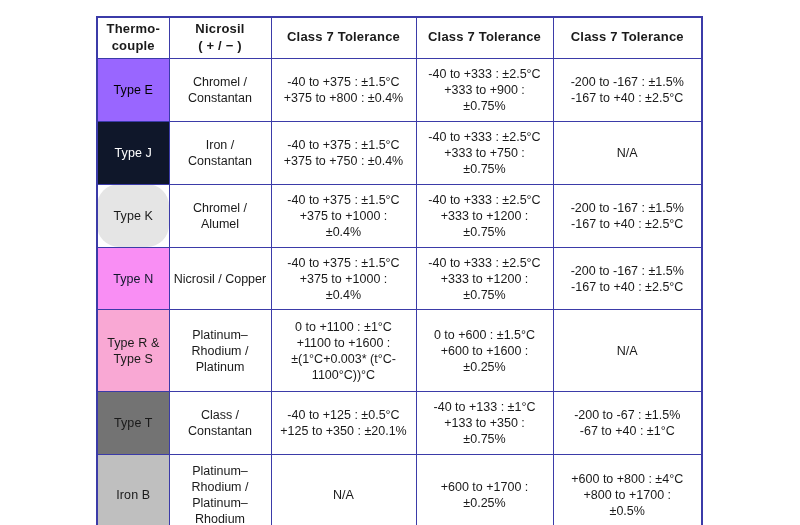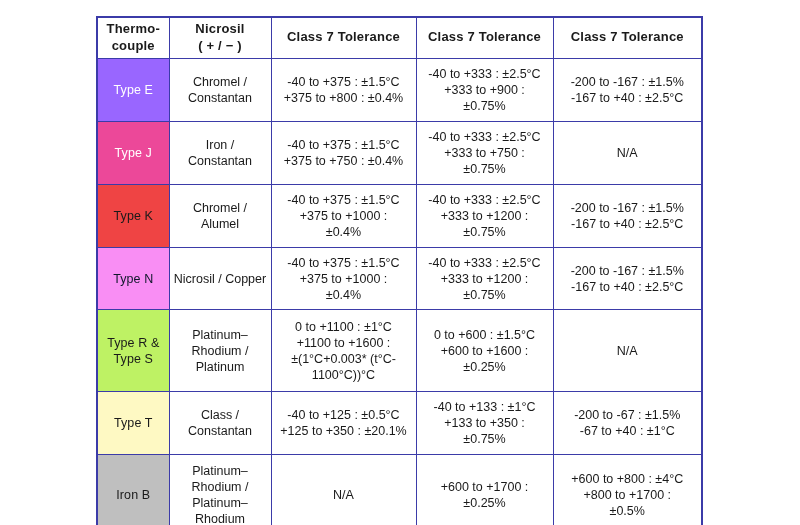--- a/index.html
+++ b/index.html
@@ -85,44 +85,44 @@
           <span>Nicrosil</span>
           <span class="hdr-line2">( + / − )</span>
         </th>
         <th>Class 7 Tolerance</th>
         <th>Class 7 Tolerance</th>
         <th>Class 7 Tolerance</th>
       </tr>
     </thead>
     <tbody>
       <tr>
-        <td class="type-cell" style="background-color: rgb(153, 102, 255); color: #ffffff; margin-left: 24px;">Type E</td>
+        <td class="type-cell" style="background-color: rgb(153, 102, 255); color: #000000; margin-left: 24px;">Type E</td>
         <td class="mat-cell">Chromel /
 Constantan</td>
         <td class="tol-cell">-40 to +375 : ±1.5°C
 +375 to +800 : ±0.4%</td>
         <td class="tol-cell">-40 to +333 : ±2.5°C
 +333 to +900 :
 ±0.75%</td>
         <td class="tol-cell">-200 to -167 : ±1.5%
 -167 to +40 : ±2.5°C</td>
       </tr>
       <tr>
-        <td class="type-cell" style="background-color: #ec4899; color: rgb(255, 255, 255);">Type J</td>
+        <td class="type-cell" style="background-color: #0f172a; color: rgb(255, 255, 255);">Type J</td>
         <td class="mat-cell">Iron /
 Constantan</td>
         <td class="tol-cell">-40 to +375 : ±1.5°C
 +375 to +750 : ±0.4%</td>
         <td class="tol-cell">-40 to +333 : ±2.5°C
 +333 to +750 :
 ±0.75%</td>
         <td class="tol-cell">N/A</td>
       </tr>
       <tr>
-        <td class="type-cell" style="background-color: #ef4444; color: rgb(26, 26, 26);">Type K</td>
+        <td class="type-cell" style="background-color: #e5e5e5; color: rgb(26, 26, 26); border-radius: 22px;">Type K</td>
         <td class="mat-cell">Chromel /
 Alumel</td>
         <td class="tol-cell">-40 to +375 : ±1.5°C
 +375 to +1000 :
 ±0.4%</td>
         <td class="tol-cell">-40 to +333 : ±2.5°C
 +333 to +1200 :
 ±0.75%</td>
         <td class="tol-cell">-200 to -167 : ±1.5%
 -167 to +40 : ±2.5°C</td>
@@ -133,36 +133,36 @@
         <td class="tol-cell">-40 to +375 : ±1.5°C
 +375 to +1000 :
 ±0.4%</td>
         <td class="tol-cell">-40 to +333 : ±2.5°C
 +333 to +1200 :
 ±0.75%</td>
         <td class="tol-cell">-200 to -167 : ±1.5%
 -167 to +40 : ±2.5°C</td>
       </tr>
       <tr>
-        <td class="type-cell" style="background-color: #bef264; color: rgb(26, 26, 26);">Type R &amp;
+        <td class="type-cell" style="background-color: #f9a8d4; color: rgb(26, 26, 26);">Type R &amp;
 Type S</td>
         <td class="mat-cell">Platinum–
 Rhodium /
 Platinum</td>
         <td class="tol-cell">0 to +1100 : ±1°C
 +1100 to +1600 :
 ±(1°C+0.003* (t°C-
 1100°C))°C</td>
         <td class="tol-cell">0 to +600 : ±1.5°C
 +600 to +1600 :
 ±0.25%</td>
         <td class="tol-cell">N/A</td>
       </tr>
       <tr>
-        <td class="type-cell" style="background-color: #fef9c3; color: rgb(26, 26, 26);">Type T</td>
+        <td class="type-cell" style="background-color: #737373; color: rgb(26, 26, 26);">Type T</td>
         <td class="mat-cell">Class /
 Constantan</td>
         <td class="tol-cell">-40 to +125 : ±0.5°C
 +125 to +350 : ±20.1%</td>
         <td class="tol-cell">-40 to +133 : ±1°C
 +133 to +350 :
 ±0.75%</td>
         <td class="tol-cell">-200 to -67 : ±1.5%
 -67 to +40 : ±1°C</td>
       </tr>

